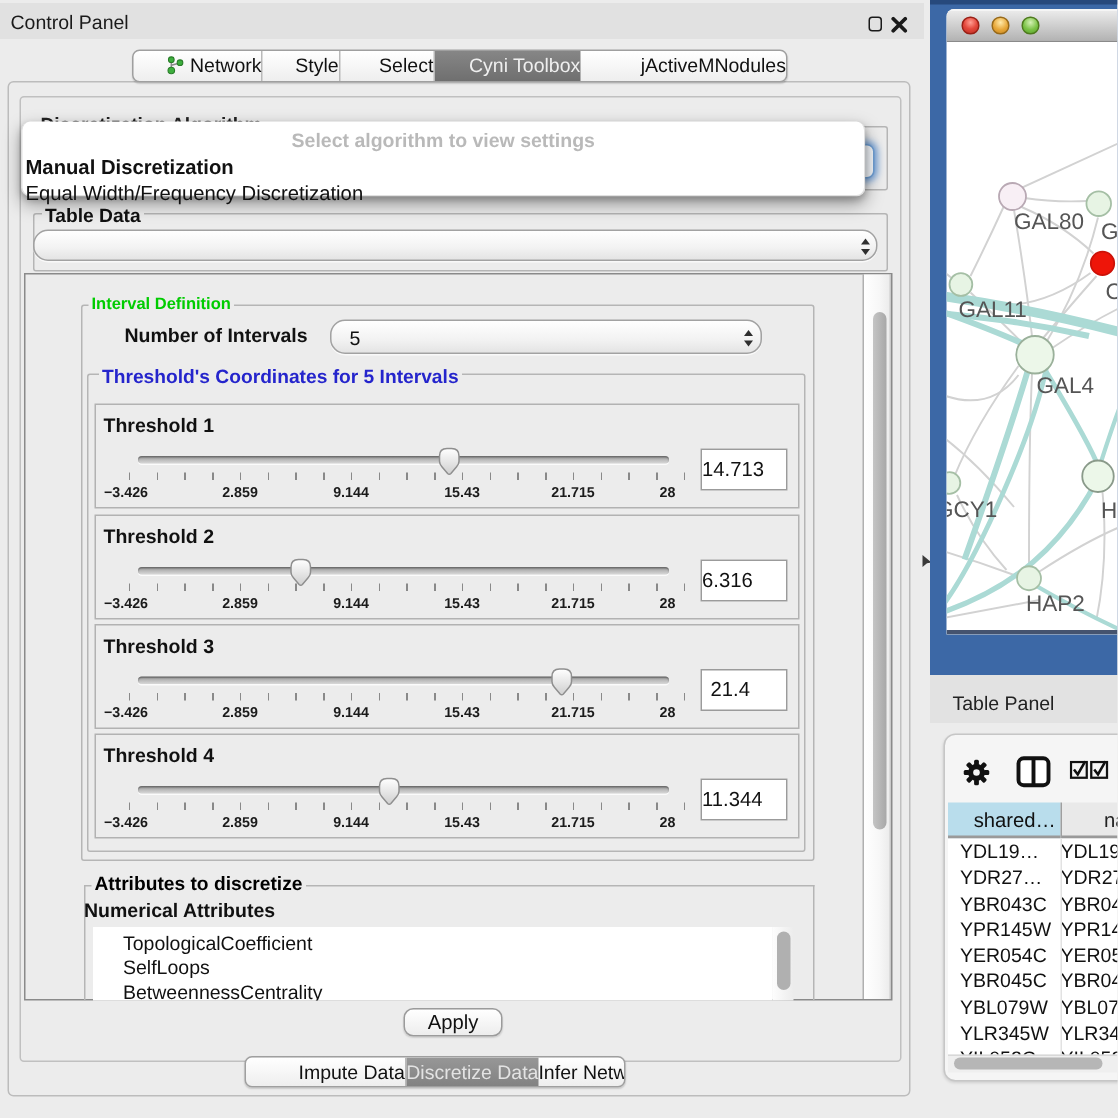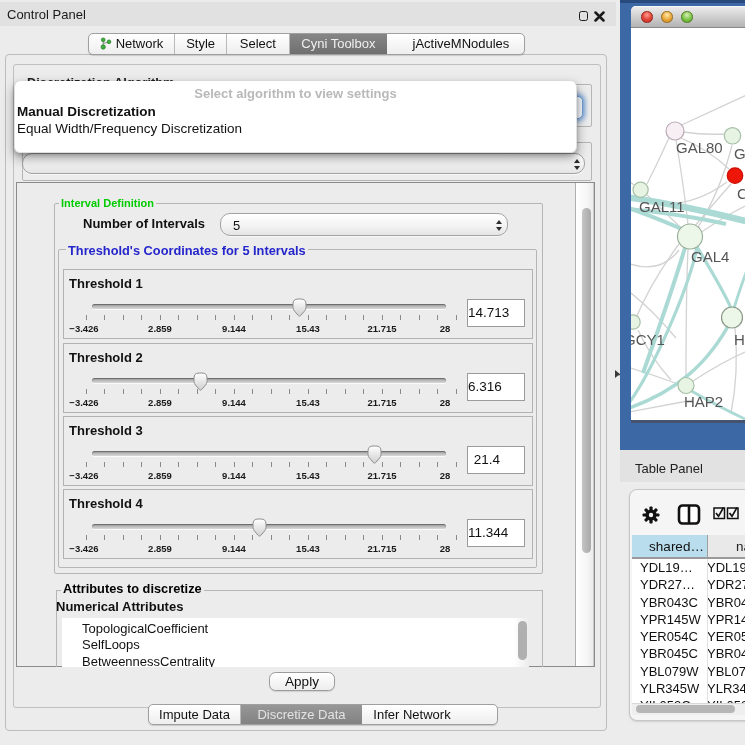--- a/index.html
+++ b/index.html
@@ -4,21 +4,21 @@
 html,body{width:745px;height:745px;overflow:hidden;}
 body{font-family:"Liberation Sans",sans-serif;background:#ececec;position:relative;color:#111;}
 .a{position:absolute;}
 
 #ttlbar{left:0;top:2px;width:616px;height:24px;background:#e1e1e1;}
 #ttl{left:7px;top:7px;font-size:13px;color:#1a1a1a;}
 #flt{left:578.5px;top:11px;width:9.5px;height:9.5px;border:1.7px solid #1a1a1a;border-radius:2.5px;}
 
 
 #tabs{left:88px;top:33px;width:437px;height:22px;border:1px solid #9f9f9f;border-radius:5px;background:linear-gradient(#ffffff,#eeeeee);display:flex;font-size:13px;line-height:20px;overflow:hidden;box-shadow:0 1px 1px rgba(0,0,0,.15);}
-#tabs div{text-align:center;border-right:1px solid #b9b9b9;white-space:nowrap;}
+#tabs div{text-align:right;border-right:1px solid #b9b9b9;white-space:nowrap;}
 #tabs div:last-child{border-right:none;margin-left:11px;}
 #tabs .sel{background:linear-gradient(#868686,#6f6f6f);color:#efefef;border-right:none;}
 
 #outerp{left:5px;top:54px;width:602px;height:677px;border:1px solid #bcbcbc;border-radius:4px;background:#ececec;}
 #innerp{left:13px;top:64px;width:588px;height:644px;border:1px solid #c0c0c0;border-radius:3px;background:#ececec;}
 #dabox{left:22px;top:83.5px;width:570px;height:43px;border:1px solid #b5b5b5;border-radius:2px;}
 #dalab{font-size:12.8px;left:25px;top:75px;font-weight:bold;color:#222;background:#ececec;padding:0 2px;}
 #focombo{left:300px;top:96px;width:283px;height:23px;border:1.5px solid #6f9fd4;border-radius:5px;background:#f4f8fc;box-shadow:0 0 5px 2px #6e9ed8;}
 #tdbox{left:22px;top:142px;width:570px;height:39px;border:1px solid #b5b5b5;border-radius:2px;}
 #tdlab{font-size:12.8px;left:28px;top:136px;font-weight:bold;background:#ececec;padding:0 2px;}
@@ -52,27 +52,27 @@
 .thumb{position:absolute;top:27px;width:17px;height:22px;}
 
 #abox{left:56px;top:590px;width:487px;height:77px;border:1px solid #b5b5b5;border-bottom:none;}
 #alab{font-size:12.8px;left:61px;top:581px;font-weight:bold;color:#000000;background:#ececec;padding:0 2px;}
 #numattr{left:56px;top:599px;font-size:13px;font-weight:bold;}
 #alist{left:62px;top:618px;width:453px;height:49px;background:#fff;overflow:hidden;font-size:13px;padding-top:3px;}
 #alist div{padding-left:20px;height:16.3px;line-height:16.5px;}
 #altrack{left:515px;top:618px;width:14px;height:49px;background:linear-gradient(to right,#fdfdfd,#ececec);}
 #althumb{left:518px;top:621px;width:9px;height:39px;border-radius:4.5px;background:#b0b0b0;}
 
-#popup{left:14px;top:81px;width:563px;height:72px;background:#fff;border-radius:6px;box-shadow:0 5px 12px rgba(0,0,0,.38),0 2px 4px rgba(0,0,0,.18);border:1px solid #e0e0e0;border-top:none;font-size:13.5px;}
+#popup{left:14px;top:81px;width:563px;height:50px;background:#fff;border-radius:6px;box-shadow:0 5px 12px rgba(0,0,0,.38),0 2px 4px rgba(0,0,0,.18);border:1px solid #e0e0e0;border-top:none;font-size:13.5px;}
 #popup .r1{position:absolute;left:0;top:5px;width:100%;text-align:center;color:#b9b9b9;font-weight:bold;font-size:13px;}
 #popup .r2{position:absolute;left:2px;top:23px;font-weight:bold;}
 #popup .r3{position:absolute;left:2px;top:40px;}
 
 #apply{left:269px;top:672px;width:66px;height:19px;border:1px solid #9b9b9b;border-radius:6.5px;background:linear-gradient(#ffffff,#ededed);font-size:13.5px;text-align:center;line-height:17px;box-shadow:0 1px 1px rgba(0,0,0,.12);}
-#btabs{left:148px;top:704px;width:350px;height:21px;border:1px solid #9f9f9f;border-radius:5px;background:linear-gradient(#ffffff,#eeeeee);display:flex;font-size:13px;line-height:19px;overflow:hidden;box-shadow:0 1px 1px rgba(0,0,0,.15);}
+#btabs{left:163px;top:704px;width:254px;height:21px;border:1px solid #9f9f9f;border-radius:5px;background:linear-gradient(#ffffff,#eeeeee);display:flex;font-size:13px;line-height:19px;overflow:hidden;box-shadow:0 1px 1px rgba(0,0,0,.15);padding-left:35px;}
 #btabs div{text-align:center;border-right:1px solid #b9b9b9;white-space:nowrap;}
 #btabs div:last-child{border-right:none;}
 #btabs .sel{background:linear-gradient(#979797,#828282);color:#e3e3e3;border-right:none;}
 
 #blue{left:620px;top:0;width:125px;height:450px;background:#3c68a6;}
 #bluetop{left:620px;top:0;width:125px;height:3px;background:#27497c;}
 #macwin{left:631px;top:6px;width:114px;height:417px;background:#fff;border-top-left-radius:5px;overflow:hidden;}
 #mtb{position:absolute;left:0;top:0;width:114px;height:21.5px;background:linear-gradient(#ebebeb,#b3b3b3);border-bottom:1px solid #8a8a8a;border-top:1px solid #f6f6f6;}
 .tl3{position:absolute;top:5px;width:11.5px;height:11.5px;border-radius:50%;}
 #netsvg{position:absolute;left:0;top:22px;}

